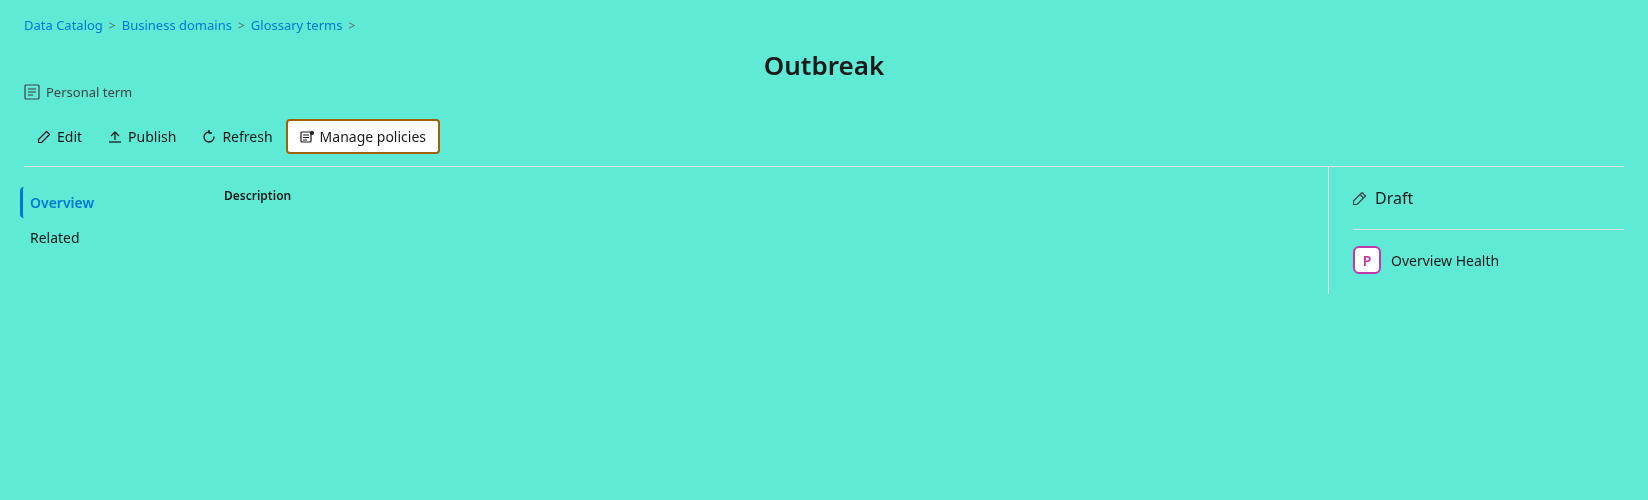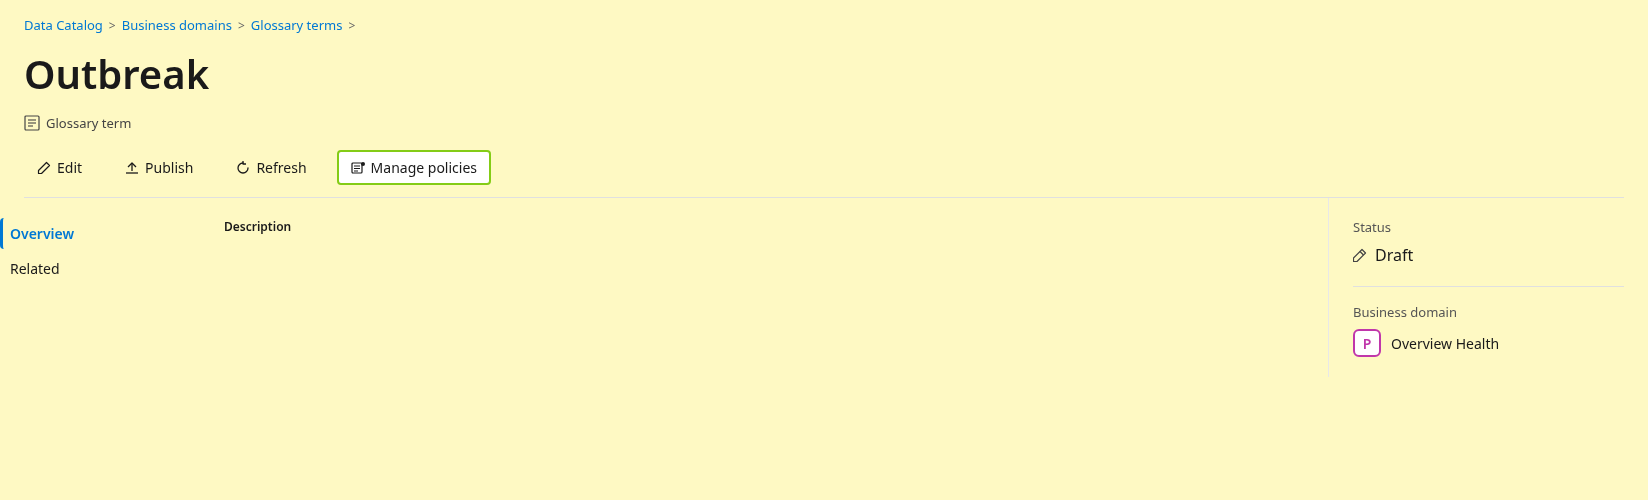--- a/index.html
+++ b/index.html
@@ -3,21 +3,21 @@
   <meta charset="utf-8">
   <style>
     * { box-sizing: border-box; margin: 0; padding: 0; }
     body {
       font-family: 'Segoe UI', system-ui, -apple-system, sans-serif;
       background: #f5f5f5;
       color: #1a1a1a;
       min-height: 500px;
     }
     .page-container {
-      background: #fef9c3;
+      background: #5eead4;
       min-height: 500px;
       padding: 0;
     }
     .breadcrumb {
       display: flex;
       align-items: center;
       gap: 6px;
       padding: 16px 24px 8px 24px;
       font-size: 13px;
       color: #444;
@@ -28,81 +28,82 @@
       cursor: pointer;
     }
     .breadcrumb-sep {
       color: #666;
       font-size: 12px;
     }
     .page-header {
       padding: 8px 24px 4px 24px;
     }
     .page-title {
-      font-size: 40px;
+      font-size: 26px;
       font-weight: 600;
       color: #1a1a1a;
       line-height: 1.2;
-      margin-bottom: 16px;
+      margin-bottom: 2px;
+      text-align: center;
     }
     .page-subtitle {
       display: flex;
       align-items: center;
       gap: 6px;
       font-size: 13px;
       color: #444;
     }
     .subtitle-icon {
       width: 16px;
       height: 16px;
       display: inline-flex;
       align-items: center;
       justify-content: center;
     }
     .toolbar {
       display: flex;
       align-items: center;
-      gap: 17px;
+      gap: 0;
       padding: 14px 24px 12px 24px;
     }
     .toolbar-btn {
       display: flex;
       align-items: center;
       gap: 6px;
       padding: 6px 12px;
       background: transparent;
       border: 1px solid transparent;
       border-radius: 4px;
       cursor: pointer;
       font-size: 14px;
       color: #1a1a1a;
       font-family: inherit;
       transition: background 0.1s;
     }
     .toolbar-btn.highlighted {
-      border: 2px solid #84cc16;
+      border: 2px solid #a16207;
       background: #fff;
     }
     .toolbar-btn .btn-icon {
       font-size: 14px;
       display: inline-flex;
     }
     .divider {
       height: 1px;
       background: #e0e0e0;
       margin: 0 24px;
     }
     .content-area {
       display: flex;
       padding: 0;
     }
     .sidebar {
       width: 200px;
       min-width: 160px;
-      padding: 20px 0;
+      padding: 20px 20px;
       flex-shrink: 0;
     }
     .sidebar-item {
       padding: 6px 10px;
       font-size: 14px;
       cursor: pointer;
       border-radius: 4px;
       margin-bottom: 4px;
       color: #1a1a1a;
       display: flex;
@@ -201,21 +202,21 @@
     <h1 class="page-title">Outbreak</h1>
     <div class="page-subtitle">
       <span class="subtitle-icon">
         <svg width="16" height="16" viewBox="0 0 16 16" fill="none" xmlns="http://www.w3.org/2000/svg">
           <rect x="1" y="1" width="14" height="14" rx="1" stroke="#444" stroke-width="1.2" fill="none"></rect>
           <line x1="4" y1="5" x2="12" y2="5" stroke="#444" stroke-width="1.1"></line>
           <line x1="4" y1="8" x2="12" y2="8" stroke="#444" stroke-width="1.1"></line>
           <line x1="4" y1="11" x2="9" y2="11" stroke="#444" stroke-width="1.1"></line>
         </svg>
       </span>
-      <span>Glossary term</span>
+      <span>Personal term</span>
     </div>
   </div>
 
   <div class="toolbar">
     <button class="toolbar-btn">
       <span class="btn-icon">
         <svg width="14" height="14" viewBox="0 0 14 14" fill="none" xmlns="http://www.w3.org/2000/svg">
           <path d="M9.5 1.5L12.5 4.5L4.5 12.5H1.5V9.5L9.5 1.5Z" stroke="#1a1a1a" stroke-width="1.2" fill="none" stroke-linejoin="round"></path>
         </svg>
       </span>
@@ -268,34 +269,32 @@
       <div class="sidebar-item">
         <span>Related</span>
       </div>
     </aside>
 
     <main class="main-content">
       <h2 class="section-title">Description</h2>
     </main>
 
     <aside class="right-panel">
-      <div class="meta-label">Status</div>
       <div class="status-row">
         <span class="status-icon">
           <svg width="14" height="14" viewBox="0 0 14 14" fill="none" xmlns="http://www.w3.org/2000/svg">
             <path d="M9 1.5L12.5 5L4 13.5H0.5V10L9 1.5Z" stroke="#444" stroke-width="1.2" fill="none" stroke-linejoin="round"></path>
             <line x1="7" y1="3.5" x2="10.5" y2="7" stroke="#444" stroke-width="1.2"></line>
           </svg>
         </span>
         <span>Draft</span>
       </div>
 
       <div class="divider-h"></div>
 
-      <div class="meta-label">Business domain</div>
       <div class="business-domain-row">
         <div class="domain-badge">P</div>
         <span>Overview Health</span>
       </div>
     </aside>
 
   </div>
 </div>
 
 </body></html>

